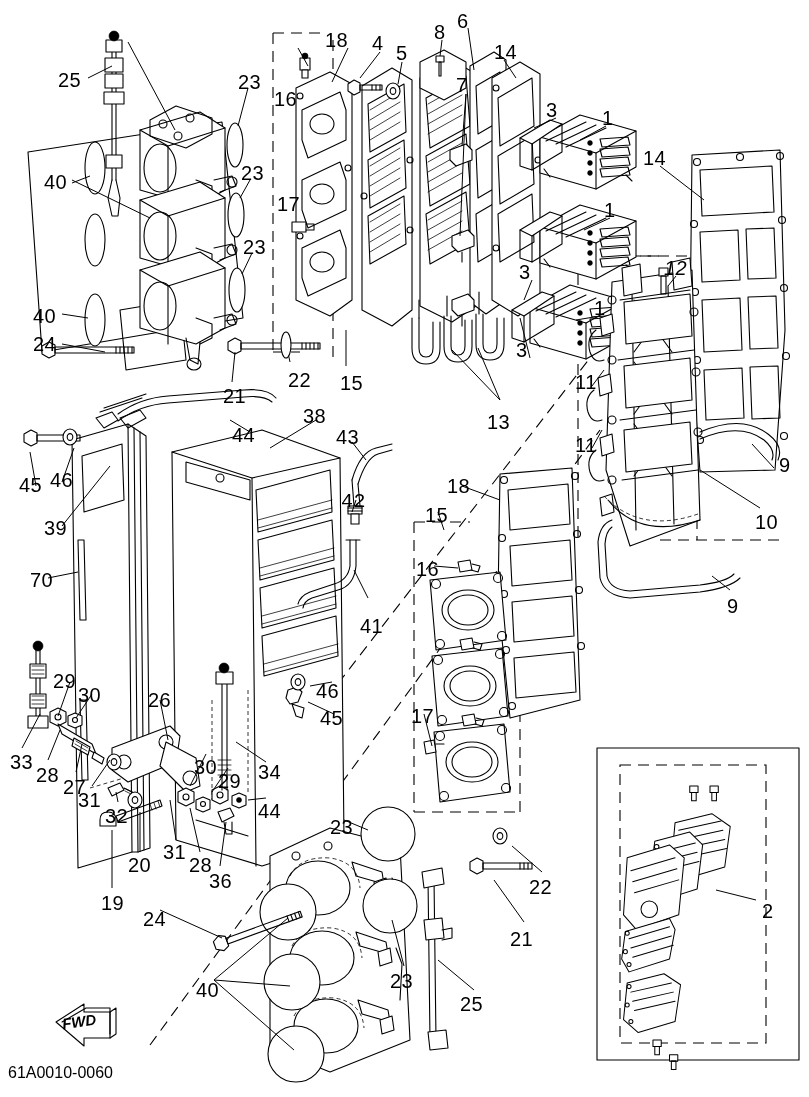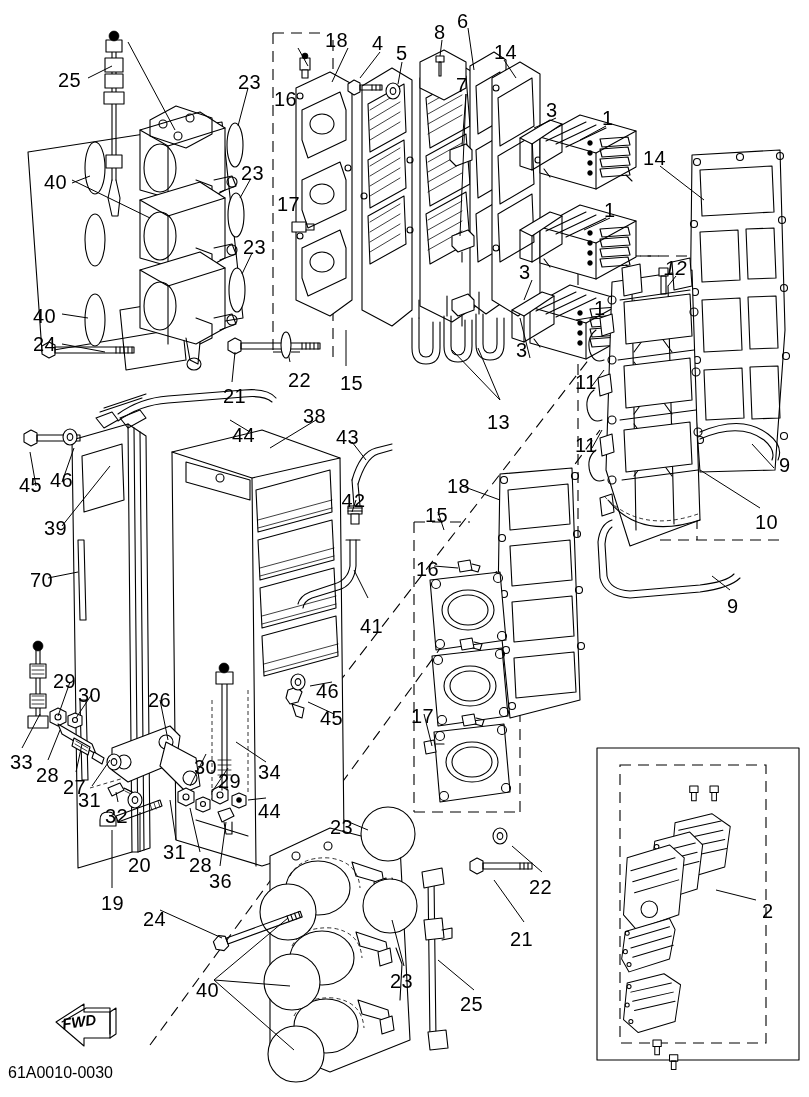--- a/index.html
+++ b/index.html
@@ -760,21 +760,21 @@
     <path class="ldr" d="M214 980 L288 918"></path>
     <path class="ldr" d="M214 980 L290 986"></path>
     <path class="ldr" d="M214 980 L294 1050"></path>
     <path class="ldr" d="M160 910 L222 938"></path>
     <path class="ldr" d="M474 990 L438 960"></path>
     <path class="ldr" d="M524 922 L494 880"></path>
     <path class="ldr" d="M542 872 L512 846"></path>
     <path class="ldr" d="M756 900 L716 890"></path>
   </svg>
 
-  <div id="partno">61A0010-0030</div>
+  <div id="partno">61A0010-0060</div>
   <div id="fwdlabel">FWD</div>
 
   <div id="callout-layer">
       <div class="cal" style="left: 58px; top: 70px;">25</div>
       <div class="cal" style="left: 238px; top: 72px;">23</div>
       <div class="cal" style="left: 274px; top: 89px;">16</div>
       <div class="cal" style="left: 325px; top: 30px;">18</div>
       <div class="cal" style="left: 372px; top: 33px;">4</div>
       <div class="cal" style="left: 396px; top: 43px;">5</div>
       <div class="cal" style="left: 434px; top: 22px;">8</div>

